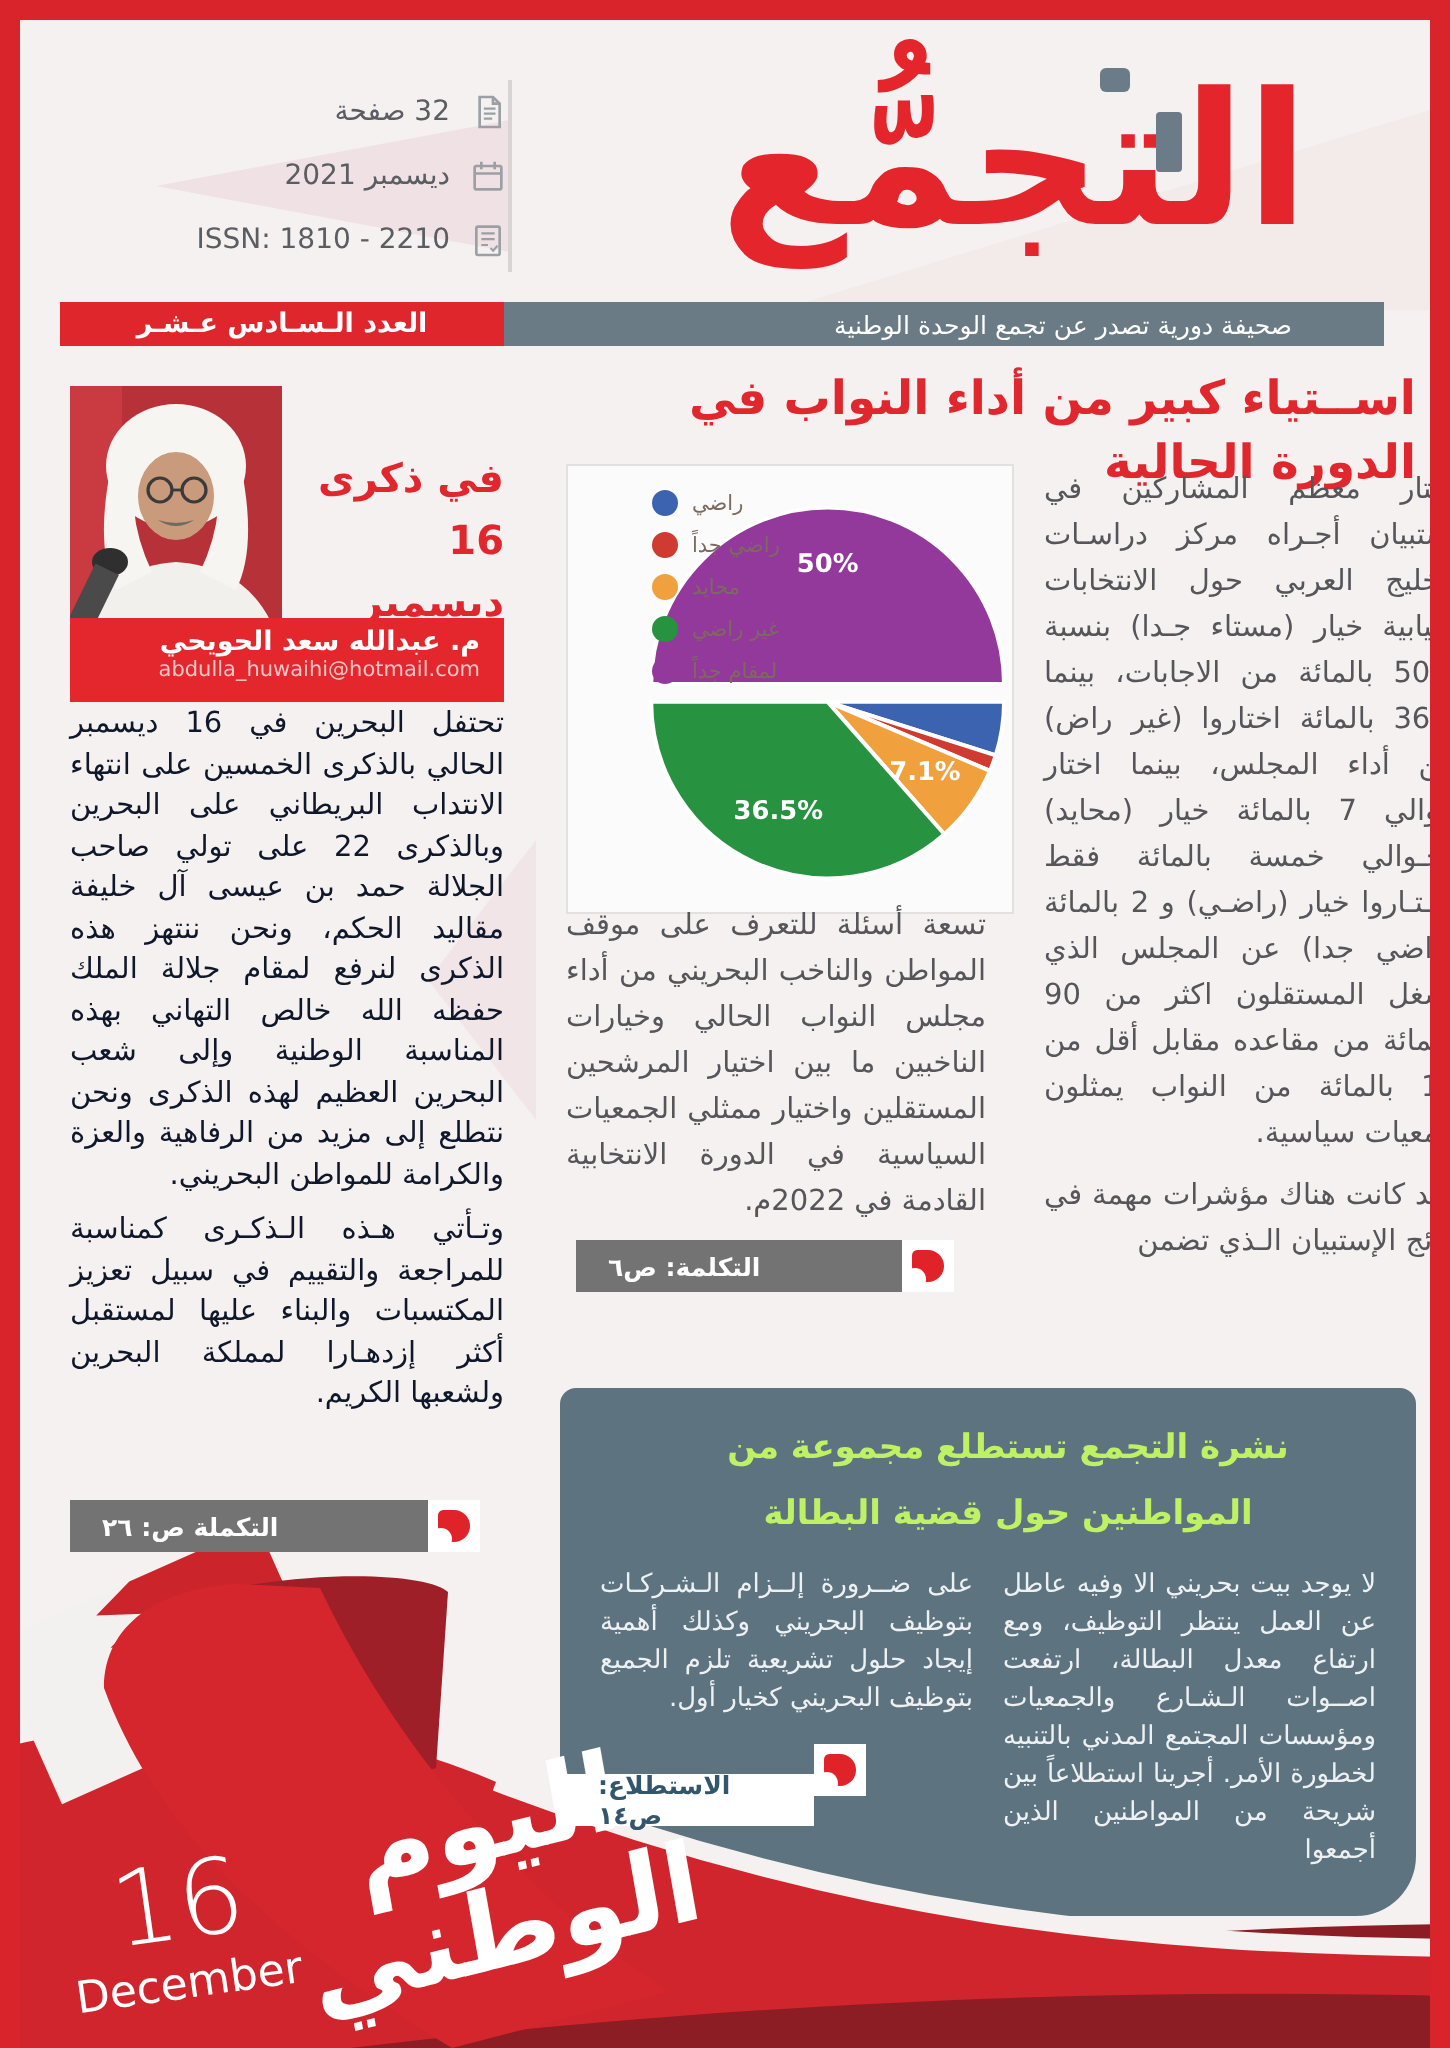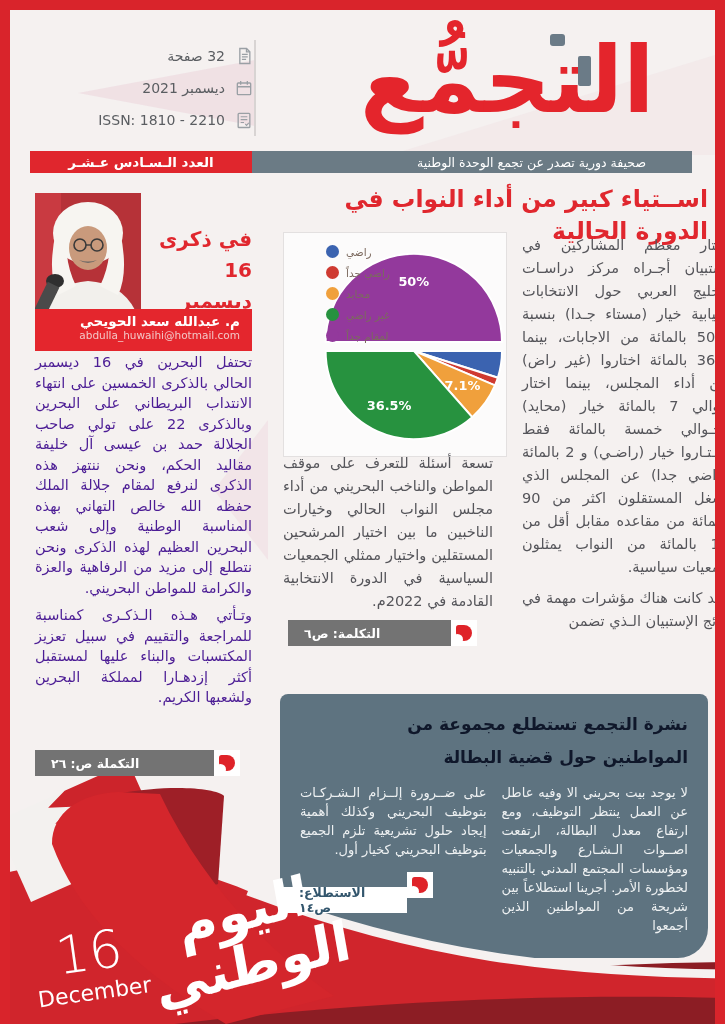--- a/index.html
+++ b/index.html
@@ -53,25 +53,25 @@
                      border-radius:50%;background:#ffffff;}
   
   .photo{left:35px;top:193px;width:106px;height:117px;z-index:2;overflow:hidden;}
   .side-title{left:146px;top:224px;width:106px;font-size:20px;font-weight:800;color:#e0272e;
               line-height:1.55;text-align:right;z-index:2;}
   .author-banner{left:35px;top:309px;width:217px;height:42px;background:#e4262d;z-index:2;
                  box-sizing:border-box;padding:4px 12px 0 6px;}
   .author-name{color:#fff;font-size:13.5px;font-weight:700;text-align:right;}
   .author-email{color:#f3c6c6;font-size:10.5px;text-align:right;direction:ltr;}
   .side-body{left:35px;top:352px;width:217px;z-index:2;}
-  .side-body p{font-size:14.5px;line-height:20.5px;color:#4c1d95;text-align:justify;margin:0 0 7px 0;}
+  .side-body p{font-size:14.5px;line-height:20.5px;color:#0f172a;text-align:justify;margin:0 0 7px 0;}
   
   .dark-box{left:280px;top:694px;width:428px;height:264px;background:#5e7380;
             border-radius:8px 8px 30px 30px;z-index:2;box-sizing:border-box;padding:14px 20px 0 20px;}
-  .dark-title{color:#0f172a;font-size:17px;font-weight:800;line-height:1.95;text-align:right;width:368px;}
+  .dark-title{color:#bef264;font-size:17px;font-weight:800;line-height:1.95;text-align:center;width:368px;}
   .dark-cols{display:flex;gap:15px;margin-top:9px;}
   .dark-col{flex:1;font-size:13px;line-height:19px;color:#eef1f2;text-align:justify;}
   
   .waves{left:0;top:724px;z-index:3;}
   .calligraphy{left:112px;top:868px;width:272px;height:140px;display:flex;align-items:center;
                justify-content:center;color:#ffffff;font-size:54px;font-weight:800;line-height:1.0;
                text-align:center;transform:rotate(-14deg) skewX(-4deg);z-index:4;}
   .date-block{left:34px;top:926px;color:#ffffff;transform:rotate(-8deg);z-index:4;text-align:center;direction:ltr;}
   .date-day{font-size:52px;font-weight:300;line-height:1;}
   .date-month{font-size:22px;font-weight:400;line-height:1.2;margin-top:2px;}

